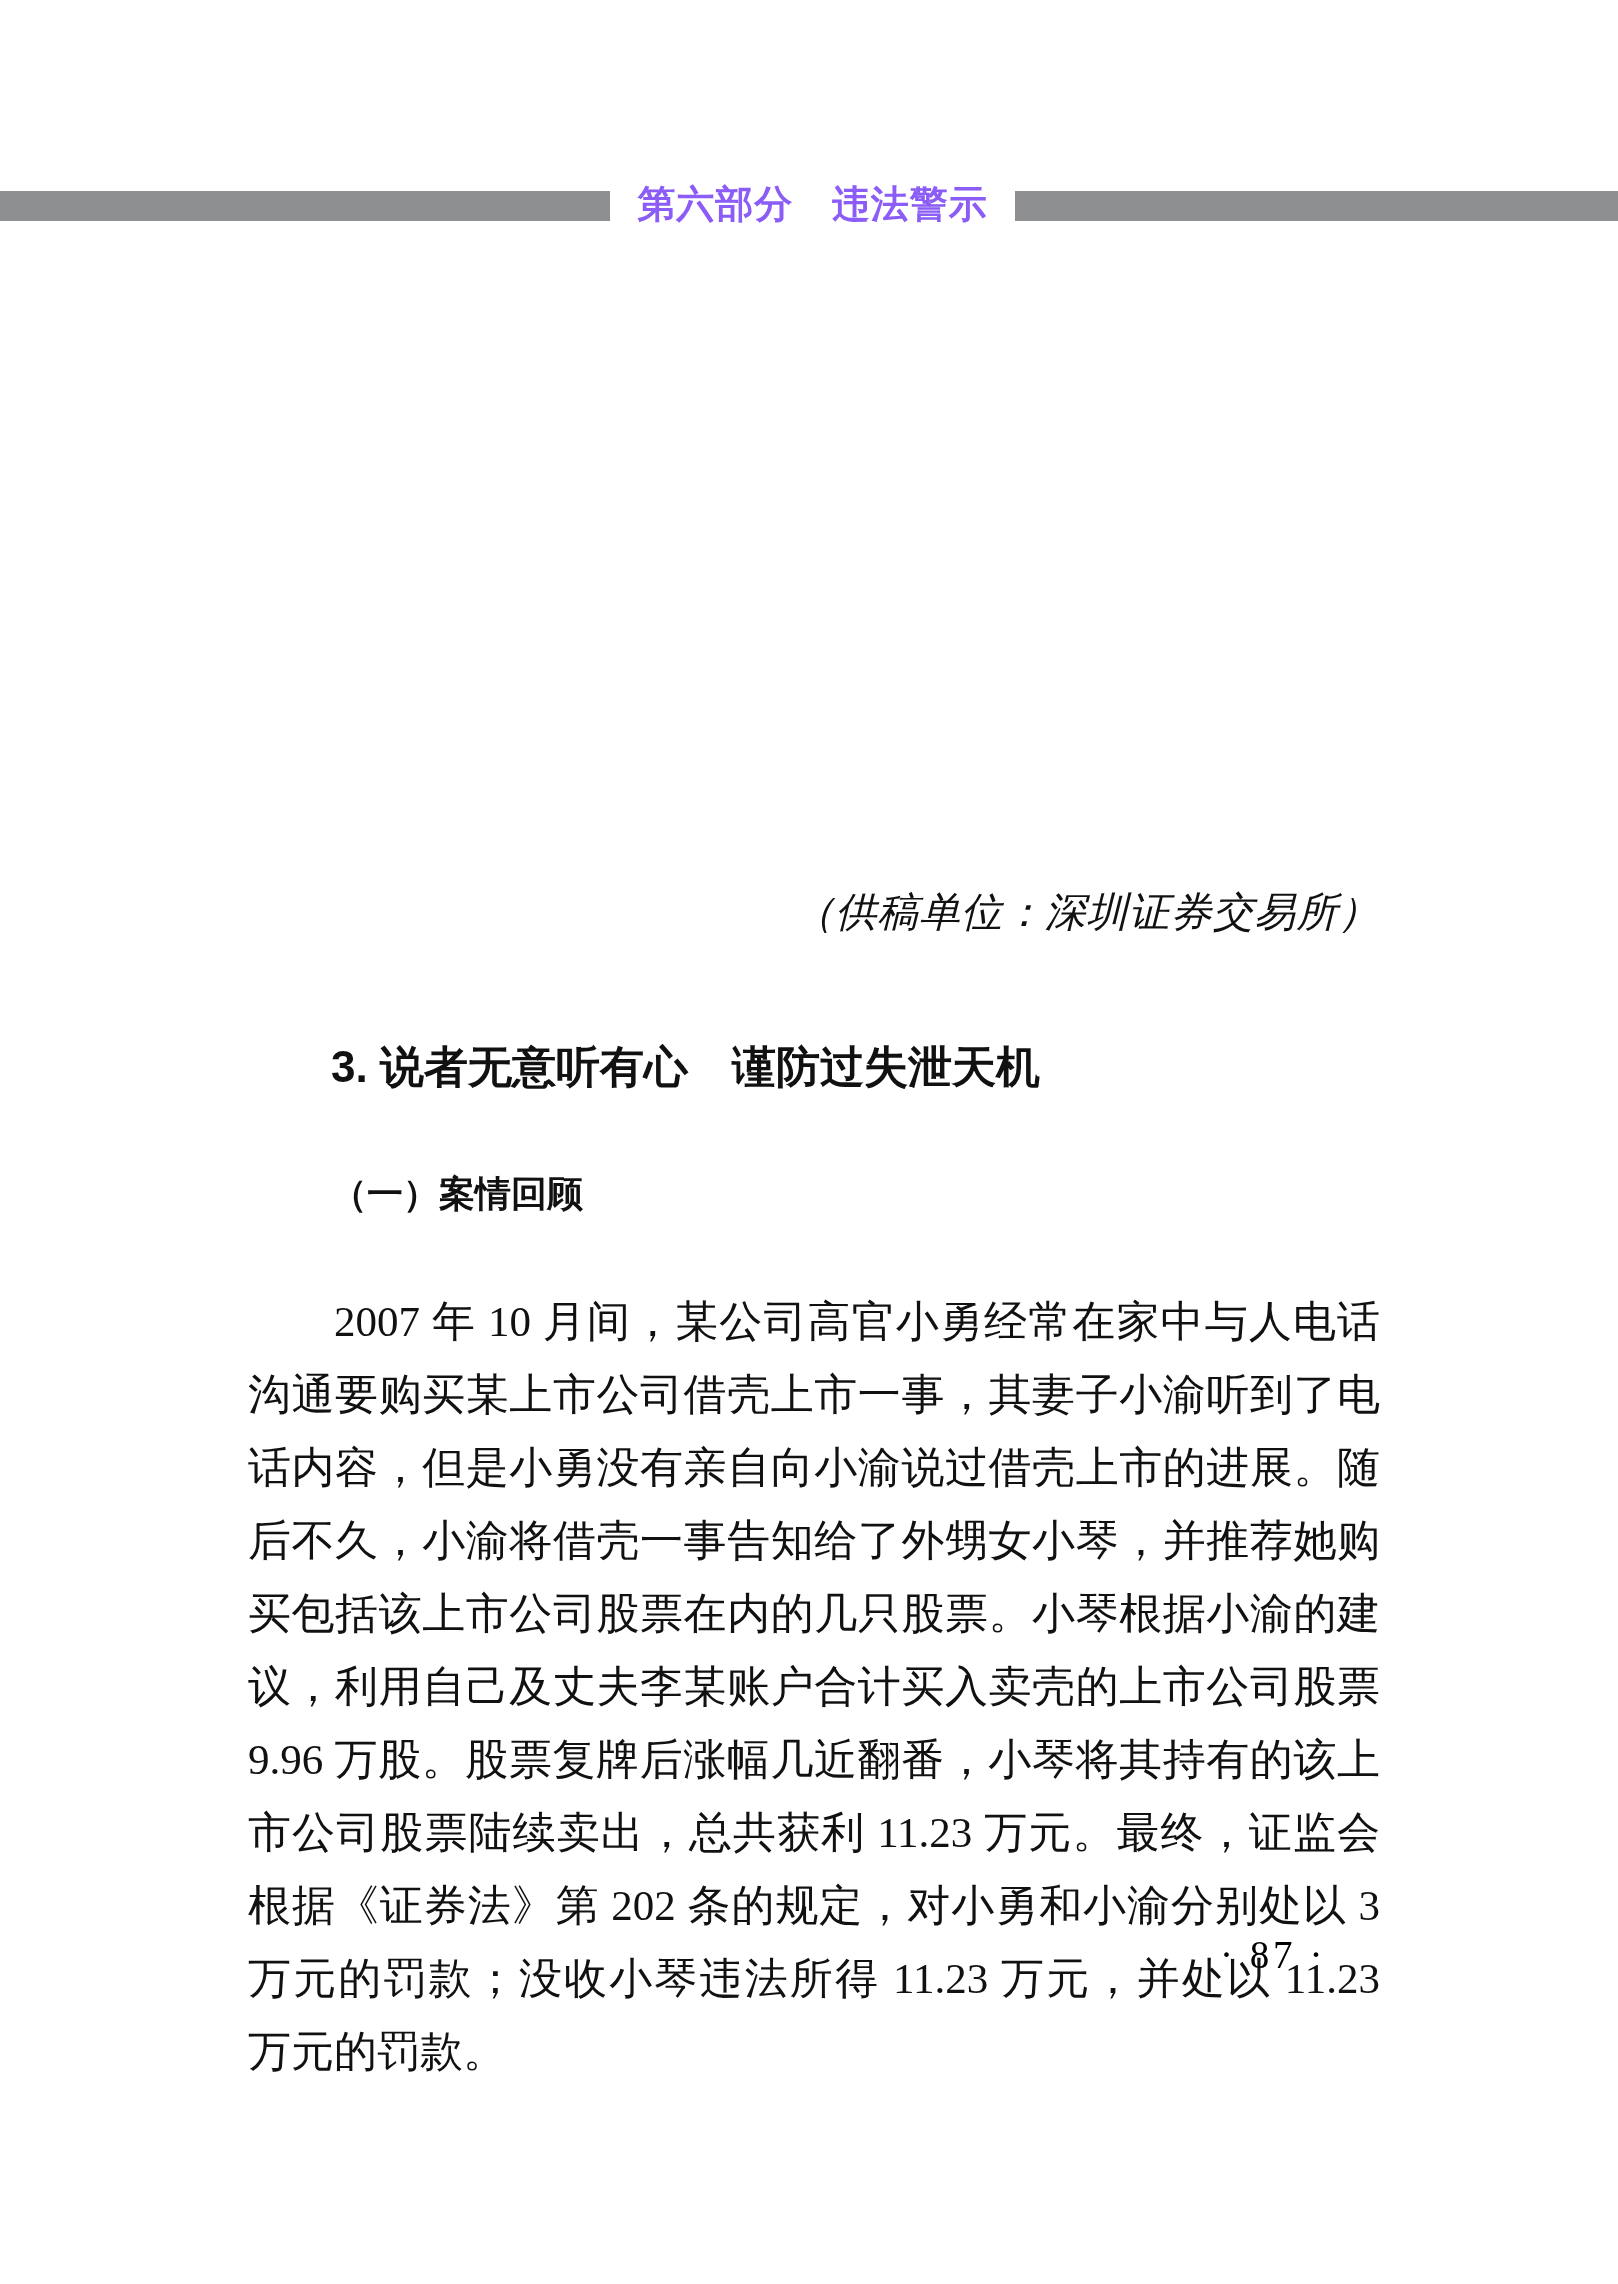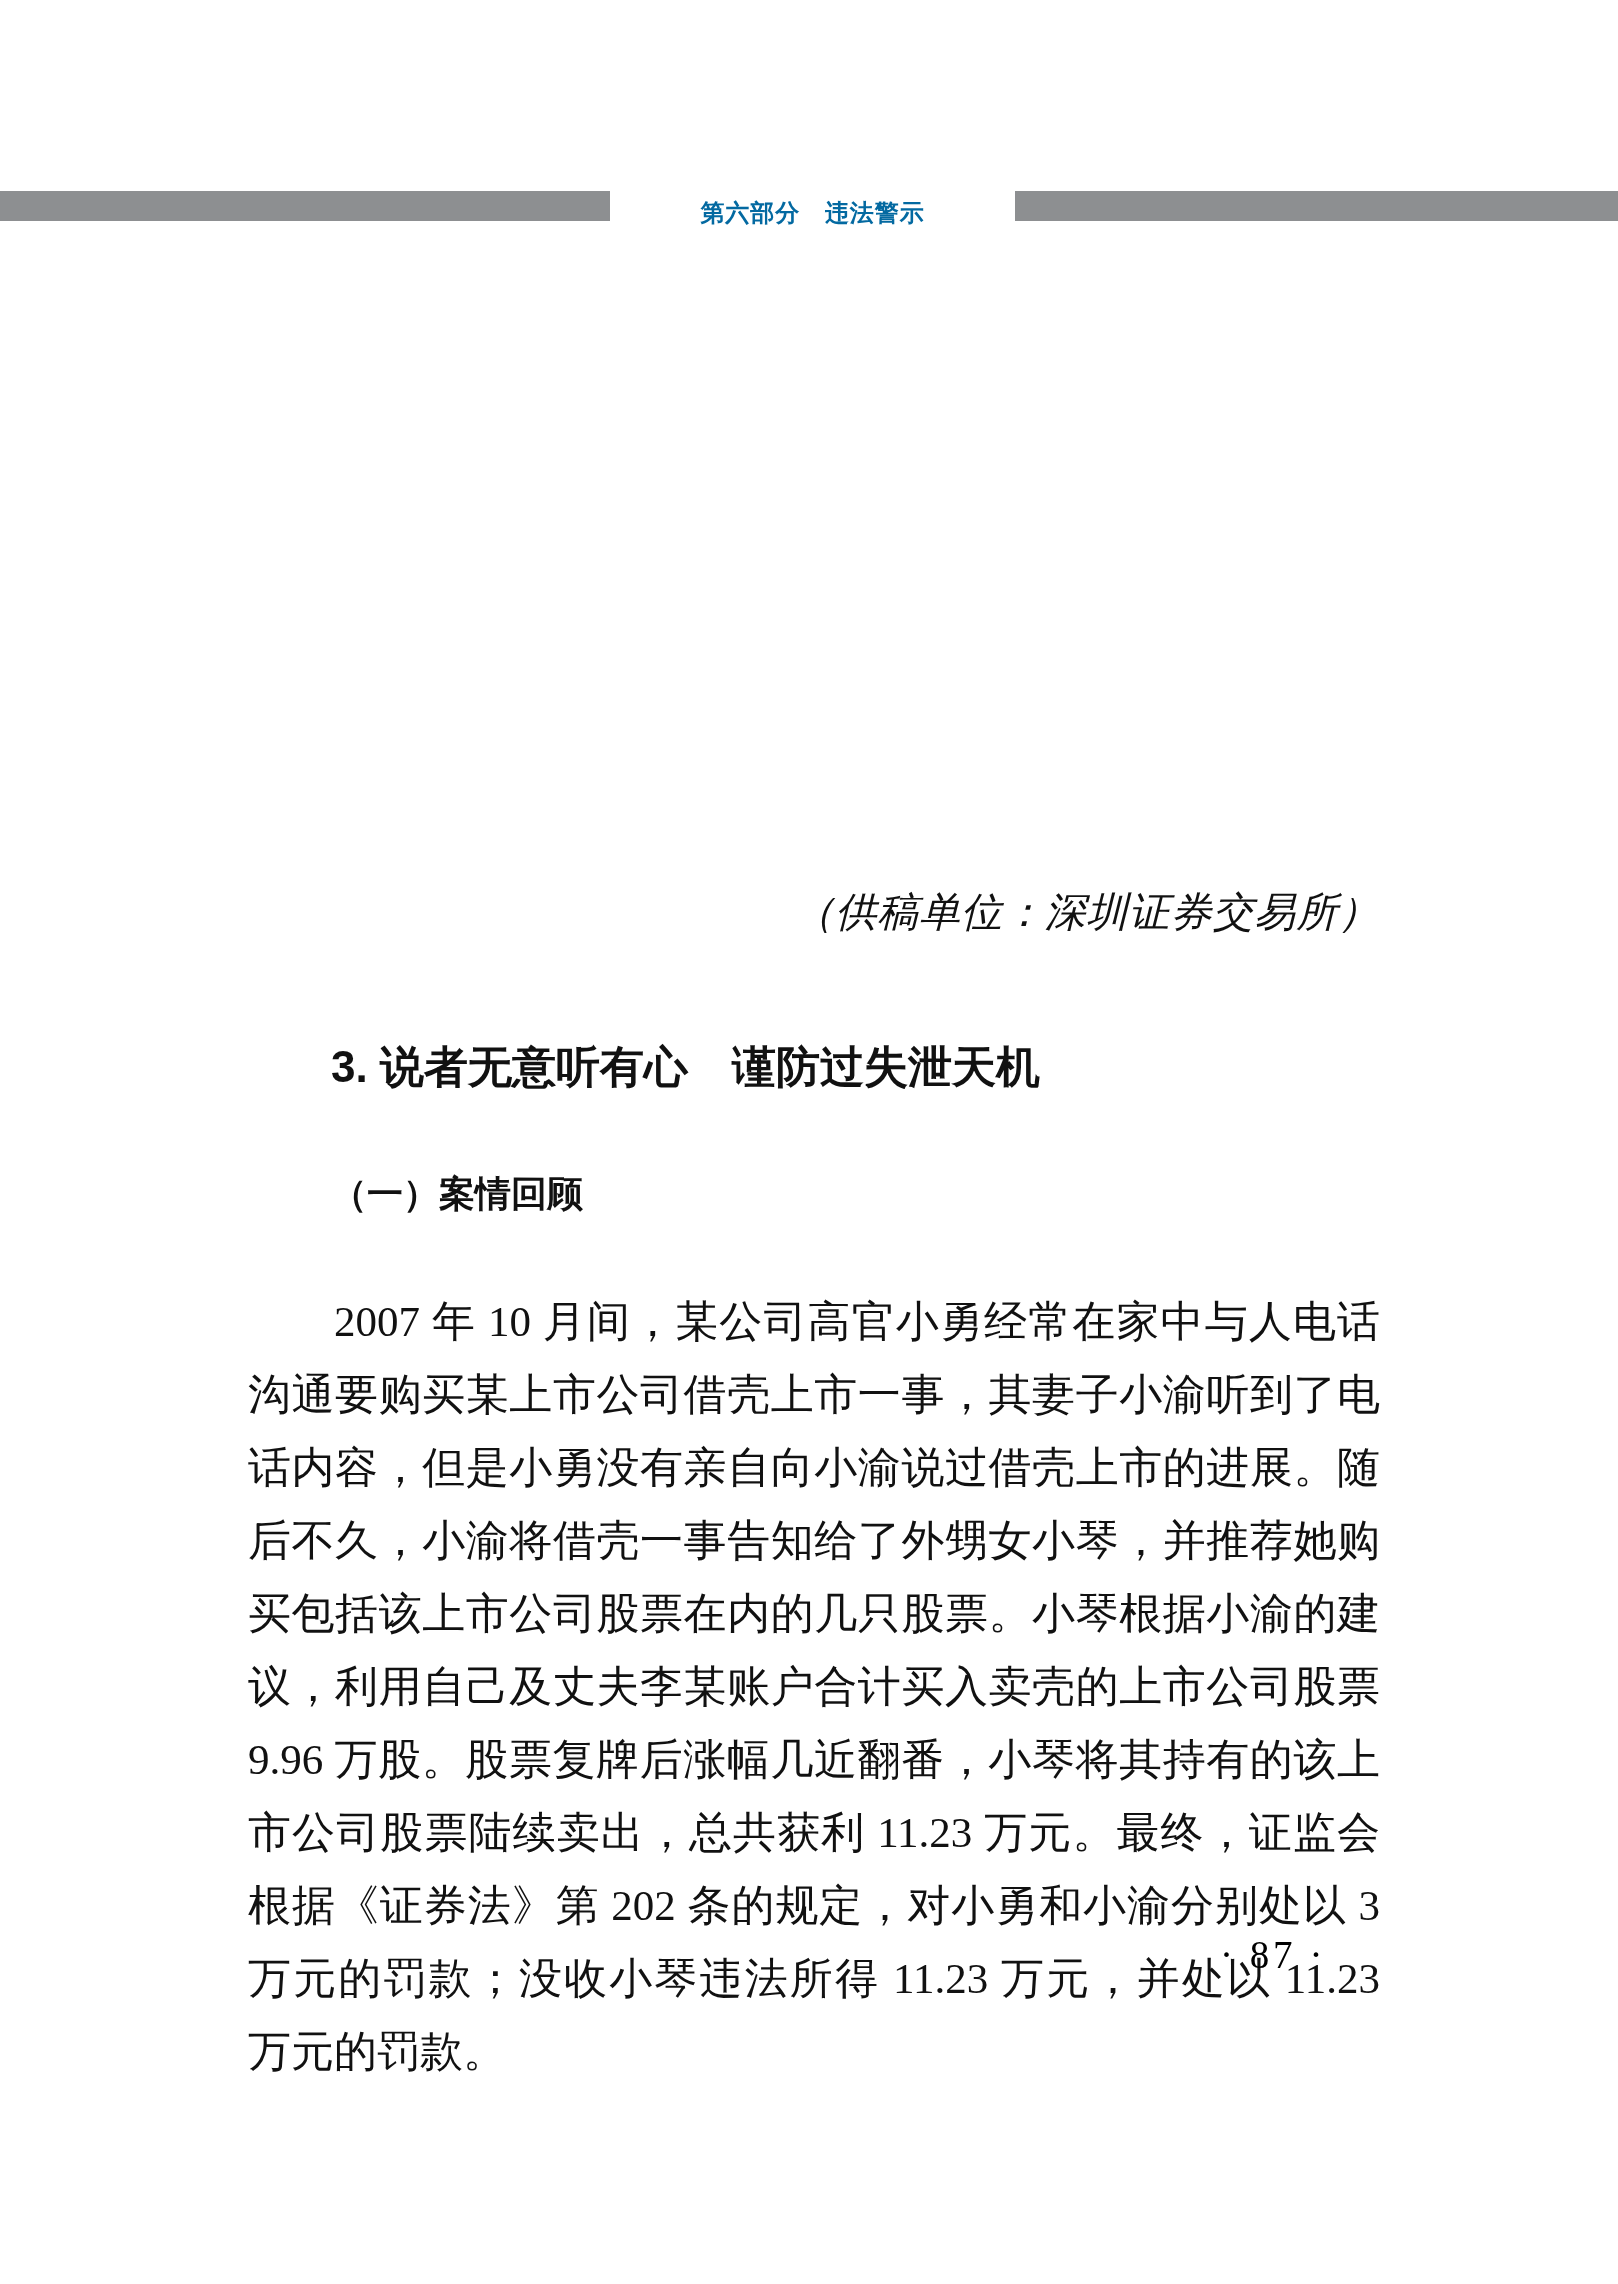--- a/index.html
+++ b/index.html
@@ -20,28 +20,28 @@
     top: 191px;
     height: 30px;
     background: #8d8f91;
   }
   .header-bar.left  { left: 0; width: 610px; }
   .header-bar.right { left: 1015px; width: 604px; }
   .header-title {
     position: absolute;
     left: 610px;
     width: 405px;
-    top: 192px;
+    top: 184px;
     text-align: center;
     font-family: "Liberation Sans", "DejaVu Sans", sans-serif;
     font-weight: bold;
-    font-size: 24px;
+    font-size: 38px;
     line-height: 41px;
     letter-spacing: 0.9px;
-    color: #0369a1;
+    color: #8b5cf6;
     white-space: nowrap;
   }
 
   
   .text-col {
     position: absolute;
     left: 248px;
     width: 1132px;
   }
   .body-par {

